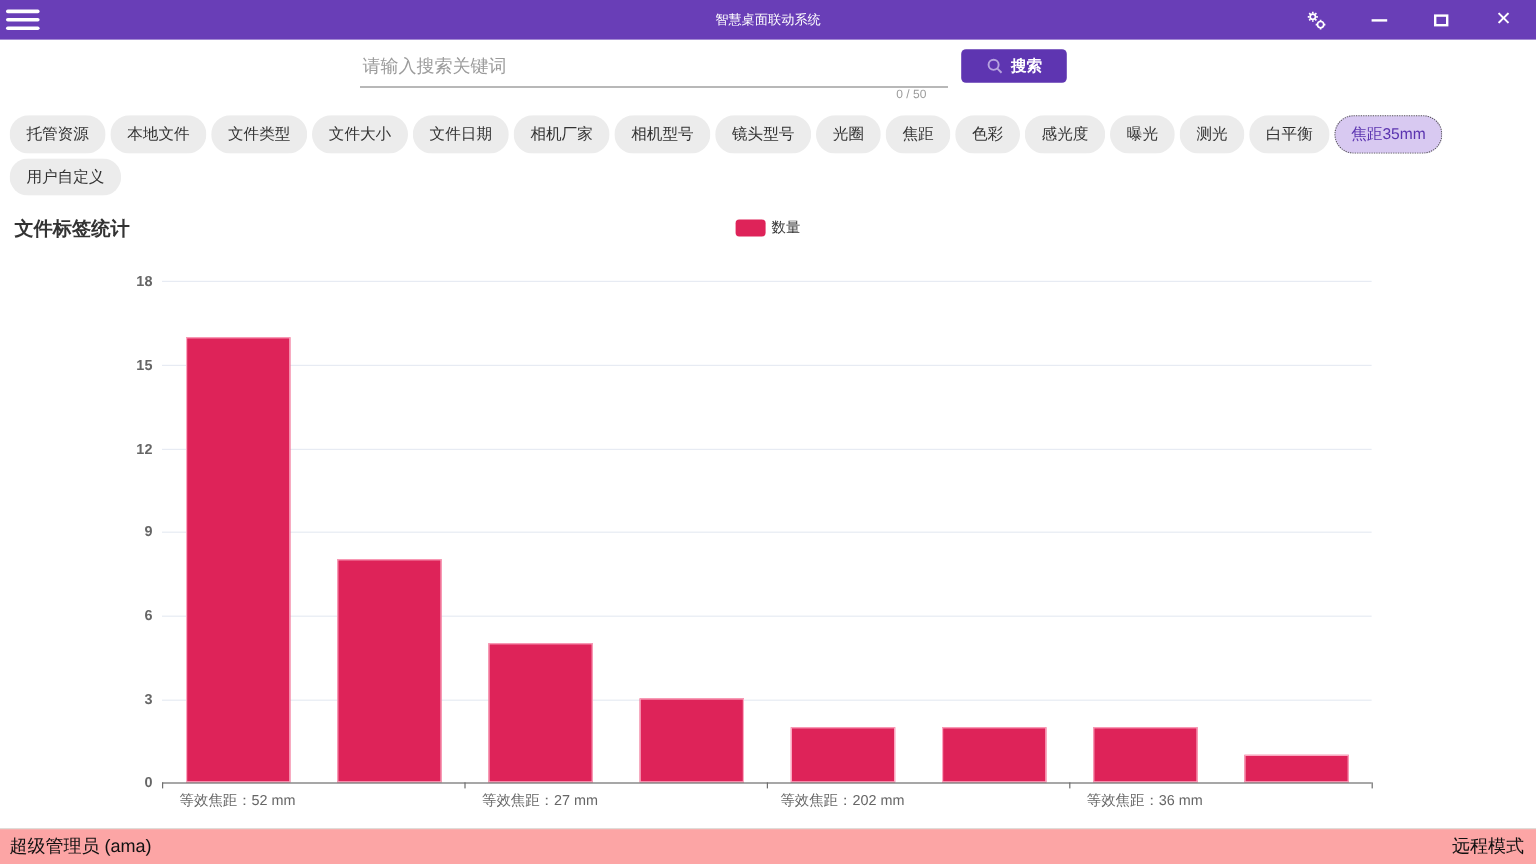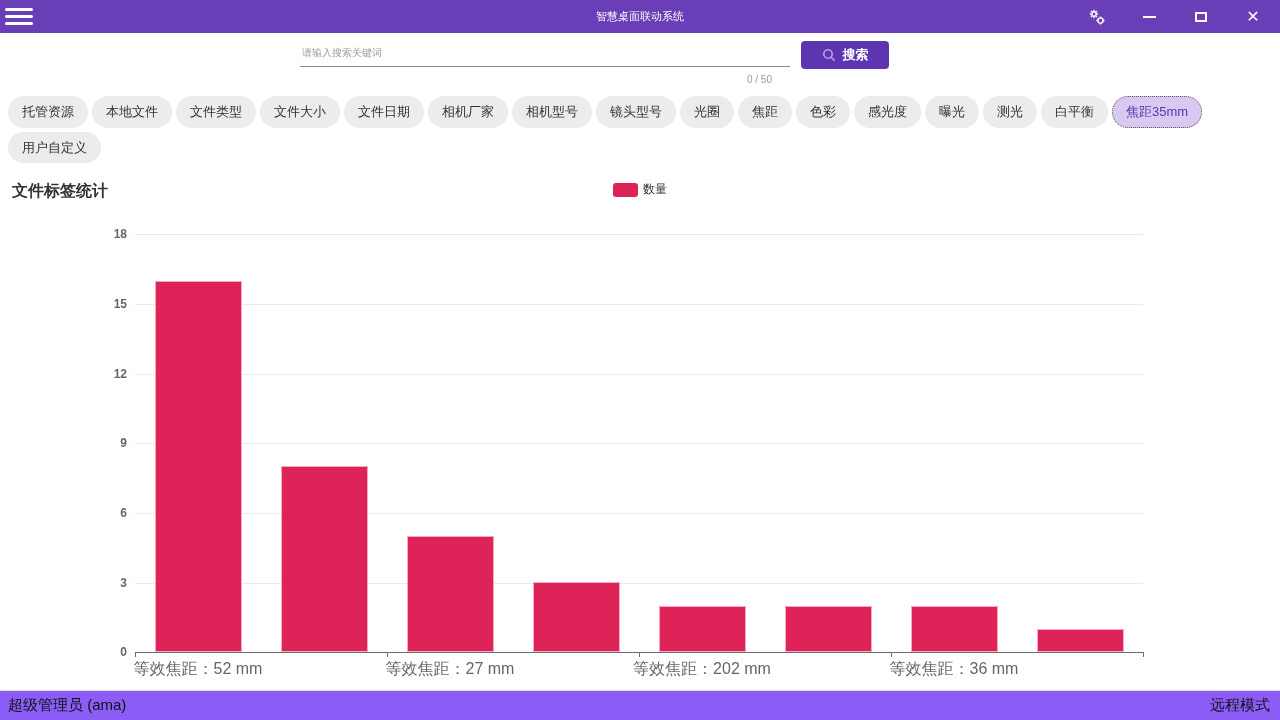--- a/index.html
+++ b/index.html
@@ -19,21 +19,21 @@
   .win-btn { width:22px; height:22px; display:flex; align-items:center; justify-content:center;
              color:#fff; cursor:pointer; }
   .min-glyph { display:block; width:13px; height:2px; background:#fff; }
   .max-glyph { display:block; width:12px; height:10px; border:2px solid #fff; }
   .close-glyph { font-size:16px; line-height:1; }
 
   
   .search-row { position:relative; height:57px; }
   .search-wrap { position:absolute; left:300px; top:8px; width:490px; }
   .search-input { width:100%; border:none; border-bottom:1px solid #8a8a8a; outline:none;
-                  font-size:10px; padding:6px 2px 8px 2px; color:#333; background:transparent;
+                  font-size:15px; padding:6px 2px 8px 2px; color:#333; background:transparent;
                   font-family:"Liberation Sans","DejaVu Sans",sans-serif; }
   .search-input::placeholder { color:#9b9b9b; }
   .search-counter { position:absolute; right:18px; top:33px; font-size:10px; color:#9b9b9b; }
   .search-btn { position:absolute; left:801px; top:8px; width:88px; height:28px;
                 background:#5E35B1; color:#fff; border:none; border-radius:4px;
                 font-size:13px; font-weight:bold; cursor:pointer; display:flex;
                 align-items:center; justify-content:center; gap:7px;
                 font-family:"Liberation Sans","DejaVu Sans",sans-serif; }
 
   
@@ -51,25 +51,25 @@
   .legend-label { font-size:12px; color:#333; }
 
   
   .chart { position:relative; height:470px; }
   .gridline { position:absolute; height:1px; background:#E7EBF3; }
   .axis-line { position:absolute; height:1px; background:#6E6E6E; }
   .ytick-label { position:absolute; width:127px; text-align:right; font-size:12px; color:#666;
                  transform:translateY(-50%);font-weight:bold; }
   .bar { position:absolute; border:1px solid rgba(255,182,203,0.9); }
   .xtick { position:absolute; width:1px; height:5px; background:#6E6E6E; }
-  .xlabel { position:absolute; transform:translateX(-50%); font-size:16px; color:#666;
+  .xlabel { position:absolute; transform:translateX(-50%); font-size:12px; color:#666;
             white-space:nowrap; }
 
   
-  .statusbar { position:absolute; left:0; right:0; bottom:0; height:30px; background:#8b5cf6;
+  .statusbar { position:absolute; left:0; right:0; bottom:0; height:30px; background:#fca5a5;
                border-top:1px solid #E0DCD8; display:flex; align-items:center;
                justify-content:space-between; padding:0 10px 0 8px; font-size:15px; color:#111; }
 </style>
 </head>
 <body>
 
 <div class="titlebar">
   <div class="hamburger">
     <span></span>
       <span></span>

